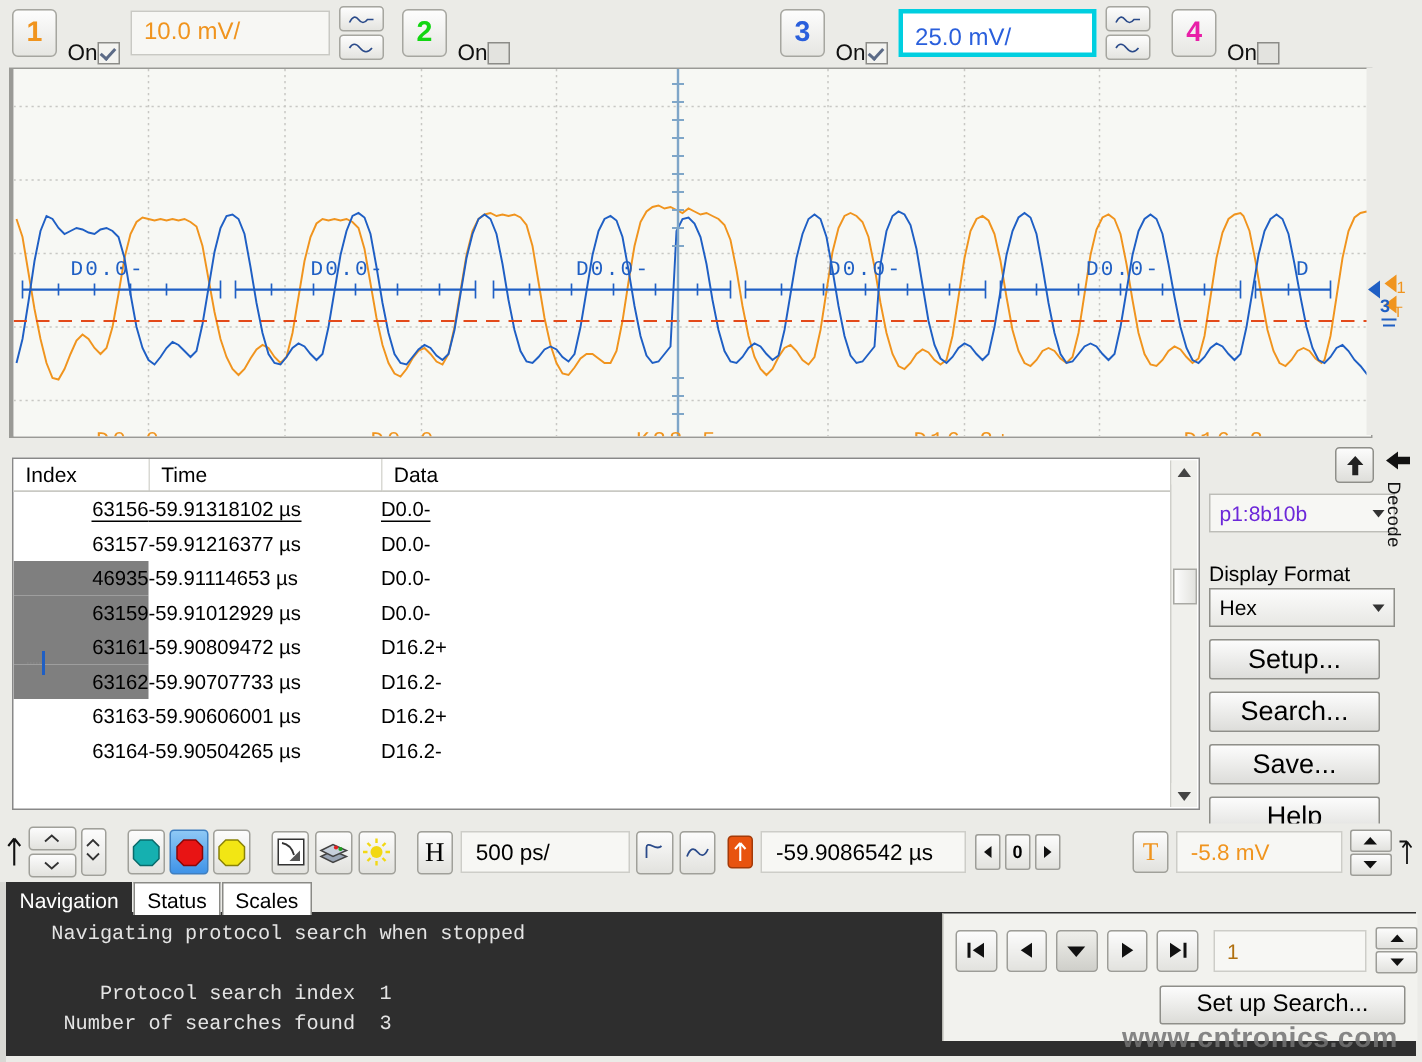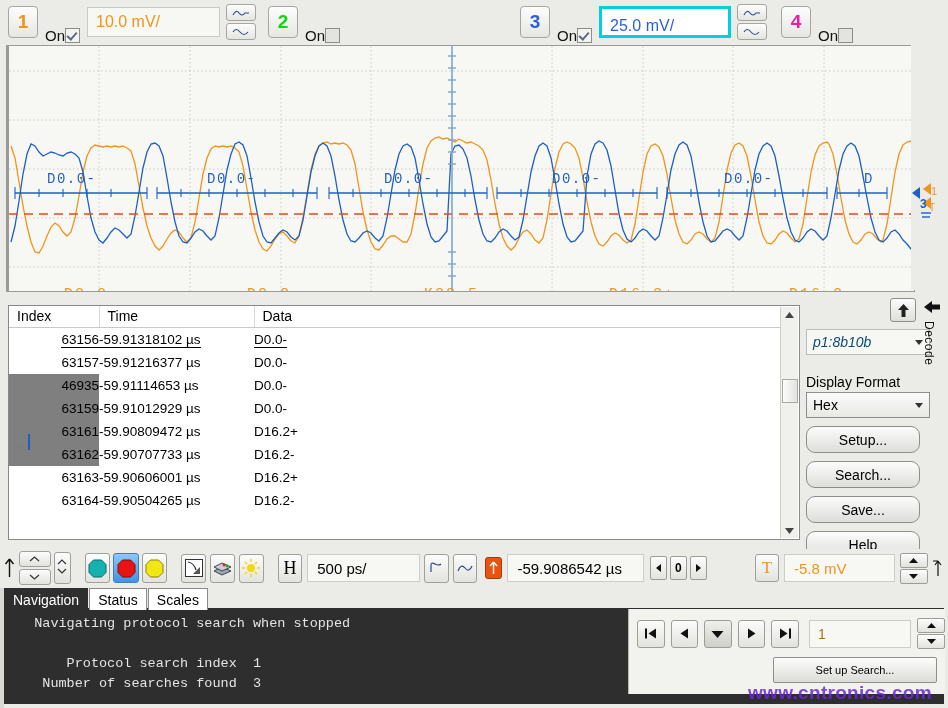--- a/index.html
+++ b/index.html
@@ -66,28 +66,28 @@
   .vsb-thumb{position:absolute;left:1px;top:72px;width:14px;height:22px;
     border:1px solid #a9a9a4;background:linear-gradient(90deg,#fdfdfd,#e2e2de);}
 
   
   .side{position:absolute;left:806px;top:298px;width:120px;}
   .upbtn{width:24px;height:22px;border:1px solid #8f8f8a;border-radius:3px;
     background:linear-gradient(#fcfcfc,#dedeDA);display:flex;align-items:center;justify-content:center;
     margin-left:84px;}
   .srcsel{margin-top:7px;width:110px;height:24px;border:1px solid #bdbdb8;background:#f7f7f4;
     display:flex;align-items:center;justify-content:space-between;padding:0 6px;
-    font-size:14px;color:#0c4a6e;font-style:italic;}
+    font-size:14px;color:#6d28d9;}
   .fmtlabel{margin-top:19px;font-size:14px;}
   .fmtsel{margin-top:2px;width:110px;height:24px;border:1px solid #8f8f8a;
     background:linear-gradient(#fbfbfb,#e8e8e4);
     display:flex;align-items:center;justify-content:space-between;padding:0 6px;font-size:14px;}
-  .sbtn{margin-top:8px;width:112px;height:25px;border:1px solid #8f8f8a;border-radius:9px;
+  .sbtn{margin-top:8px;width:112px;height:25px;border:1px solid #8f8f8a;border-radius:2px;
     background:linear-gradient(#fcfcfc,#dddddA);
-    display:flex;align-items:center;justify-content:center;font-size:14px;}
+    display:flex;align-items:center;justify-content:center;font-size:18px;}
   .caret{width:0;height:0;border-left:4px solid transparent;border-right:4px solid transparent;
     border-top:5px solid #333;}
   .decodetab{position:absolute;left:922px;top:300px;width:22px;height:100px;}
   .decodetxt{writing-mode:vertical-rl;font-size:12px;letter-spacing:0.5px;color:#111;
     margin-top:4px;text-align:center;}
 
   
   .btoolbar{position:absolute;left:0;top:549px;width:948px;height:38px;background:#ebebe7;
     display:flex;align-items:center;}
   .tbtn{border:1px solid #a0a09a;border-radius:3px;
@@ -119,22 +119,22 @@
     background:linear-gradient(#fcfcfc,#e2e2de);display:flex;align-items:center;justify-content:center;
     margin-right:6px;}
   .nbtn.dark{background:linear-gradient(#efefeb,#cfcfca);}
   .nfield{width:92px;height:26px;border:1px solid #cdcdc8;background:#f7f7f4;
     display:flex;align-items:center;padding:0 8px;font-size:14px;margin-left:4px;}
   .nupdn{display:flex;flex-direction:column;margin-left:6px;gap:1px;}
   .nupdn div{width:26px;height:13px;border:1px solid #9d9d98;border-radius:2px;
     background:linear-gradient(#fcfcfc,#e2e2de);display:flex;align-items:center;justify-content:center;}
   .setupbtn{position:absolute;left:144px;top:48px;width:162px;height:24px;
     border:1px solid #8f8f8a;border-radius:2px;background:linear-gradient(#fcfcfc,#dcdcd8);
-    display:flex;align-items:center;justify-content:center;font-size:11px;}
-  .watermark{position:absolute;left:748px;top:682px;font-size:19px;color:#6d28d9;
+    display:flex;align-items:center;justify-content:center;font-size:16px;}
+  .watermark{position:absolute;left:748px;top:682px;font-size:19px;color:#737373;
     font-weight:bold;letter-spacing:0.3px;opacity:.85;}
   .leftstrip{position:absolute;left:0;top:588px;width:4px;height:120px;background:#d8d8d4;}
 </style>
 </head>
 <body>
 
 <div class="app">
 
   <div class="topbar">
 

